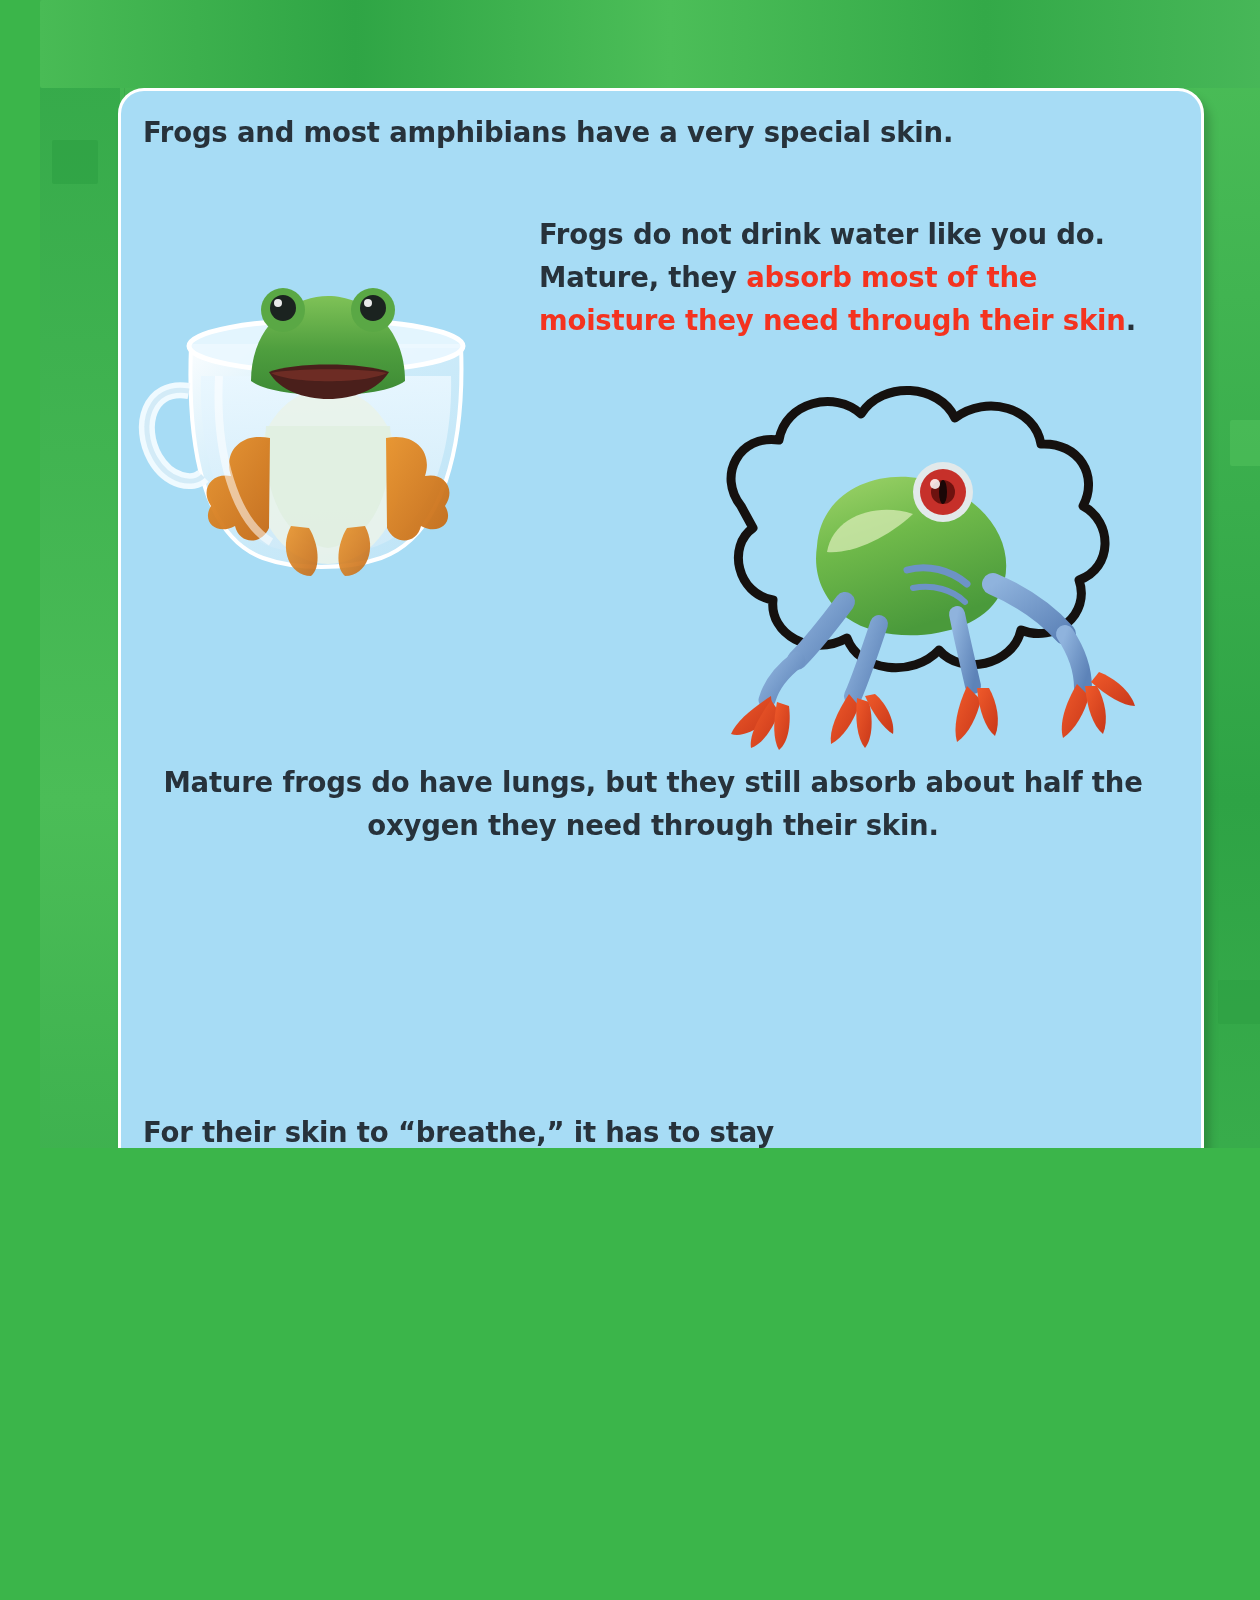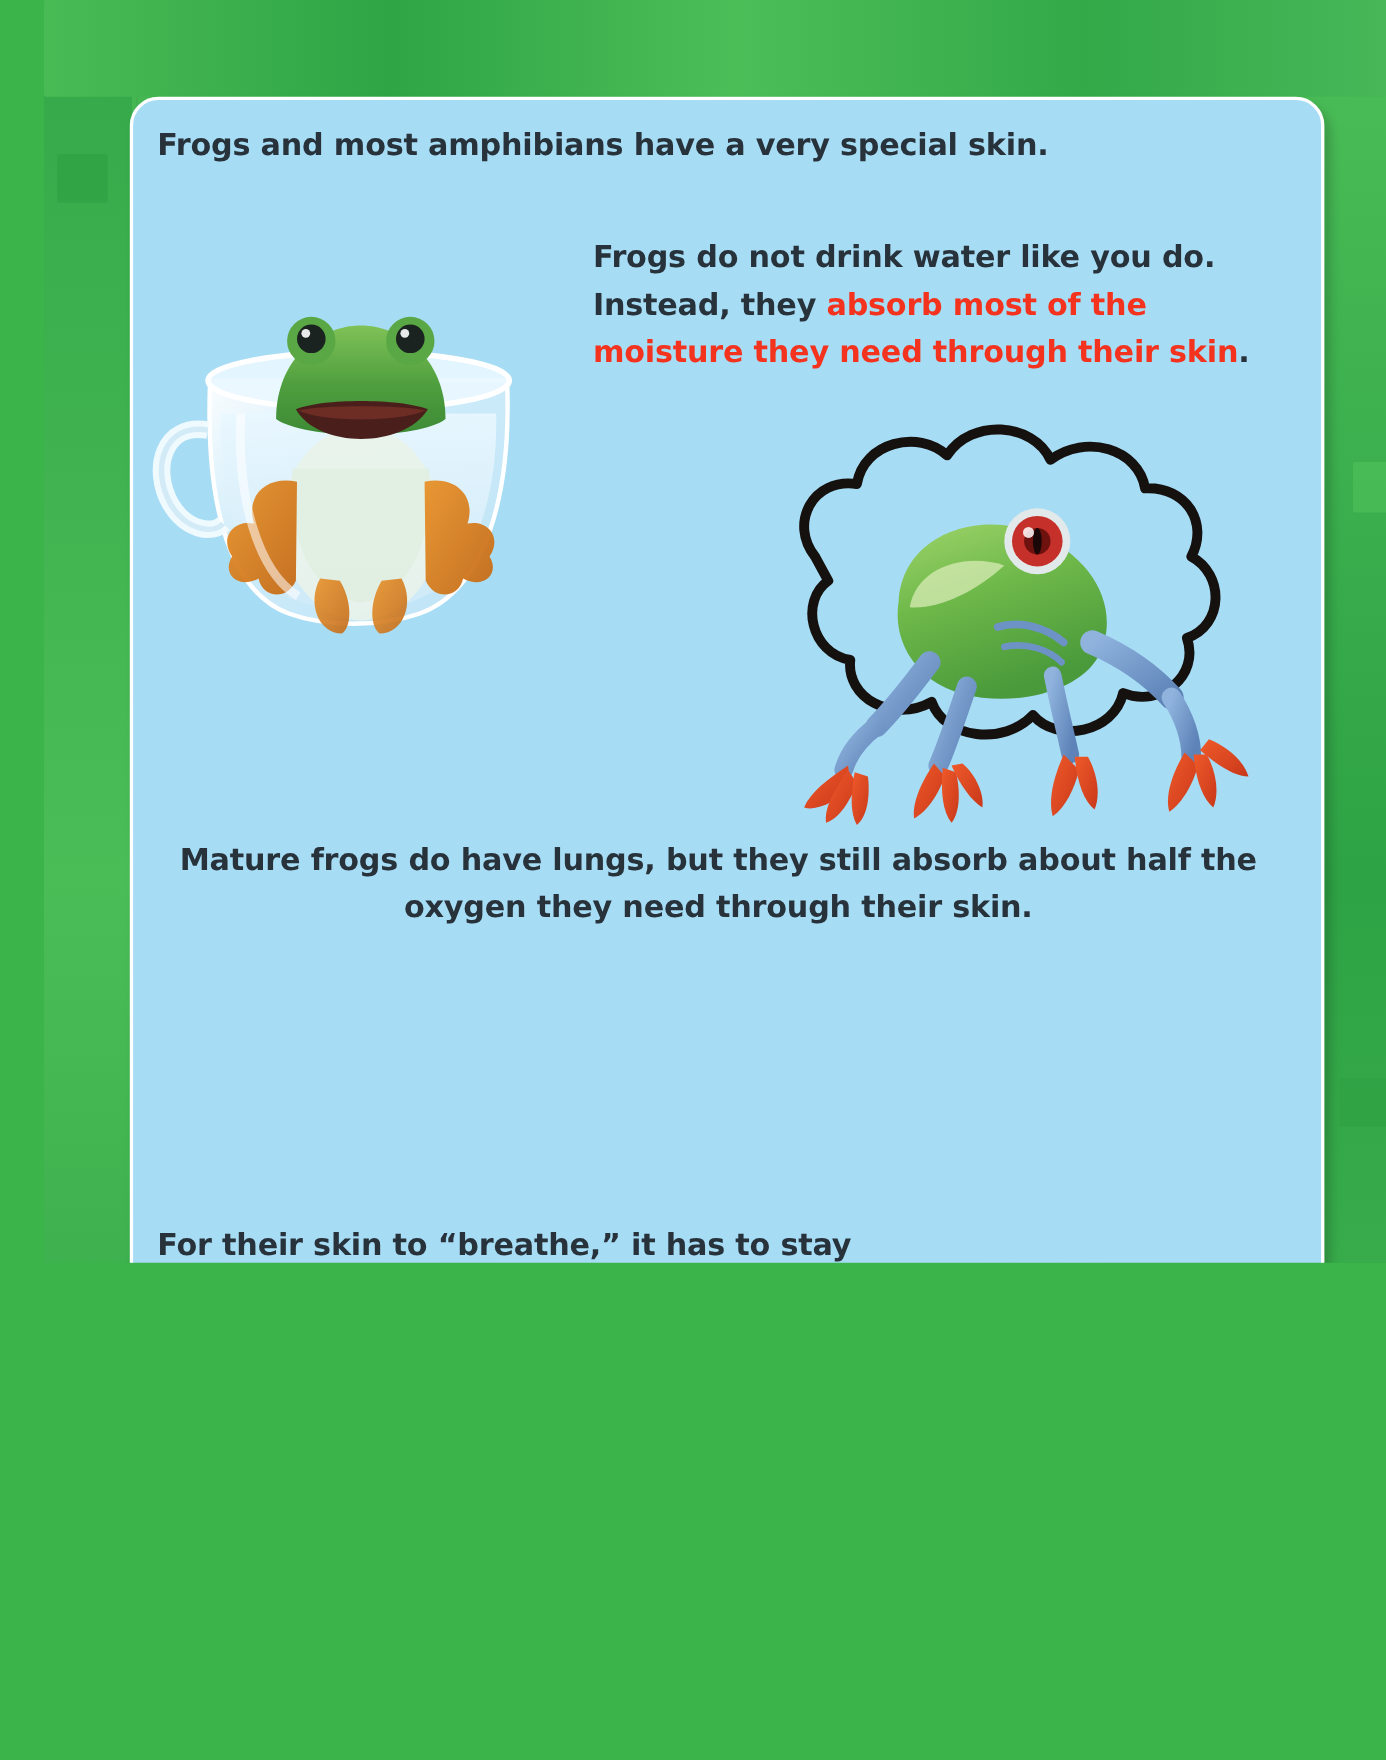--- a/index.html
+++ b/index.html
@@ -232,21 +232,21 @@
         <path d="M336,258 C342,288 348,312 352,330" stroke="url(#tfblue)" stroke-width="16" fill="none" stroke-linecap="round"></path>
         <g fill="url(#tfred)">
           <path d="M346,330 C336,352 332,372 336,386 C348,378 356,360 360,344 Z"></path>
           <path d="M356,332 C358,354 364,372 374,380 C380,366 376,346 368,332 Z"></path>
         </g>
       </svg>
     </div>
 
     <div class="txt" id="t-intro">Frogs and most amphibians have a very special skin.</div>
 
-    <div class="txt" id="t-drink"><span>Frogs do not drink water like you do. Instead, they </span><span class="red">absorb most of the moisture they need through their skin</span><span>.</span></div>
+    <div class="txt" id="t-drink"><span>Frogs do not drink water like you do. Mature, they </span><span class="red">absorb most of the moisture they need through their skin</span><span>.</span></div>
 
 
     <div class="txt" id="t-mature">Mature frogs do have lungs, but they still absorb about half the oxygen they need through their skin.</div>
 
 
     <div class="txt" id="t-moist">For their skin to “breathe,” it has to stay moist. If their skin drys out, they can actually suffocate from lack of oxygen!</div>
 
 
     <div class="art" id="art-sleeping">
       <svg viewBox="0 0 460 430" width="460" height="430">

